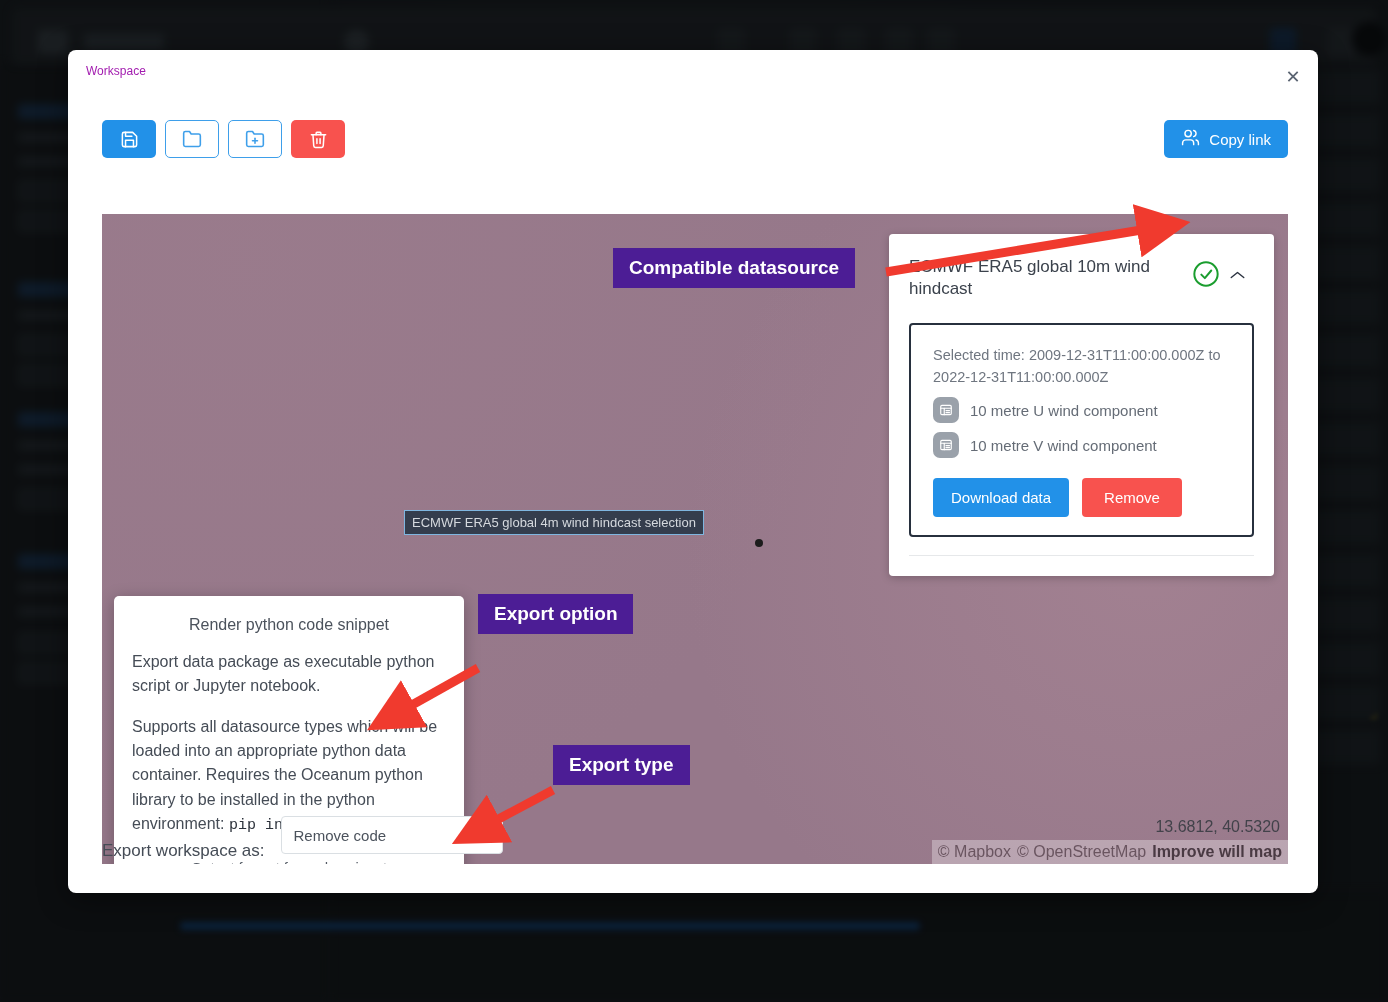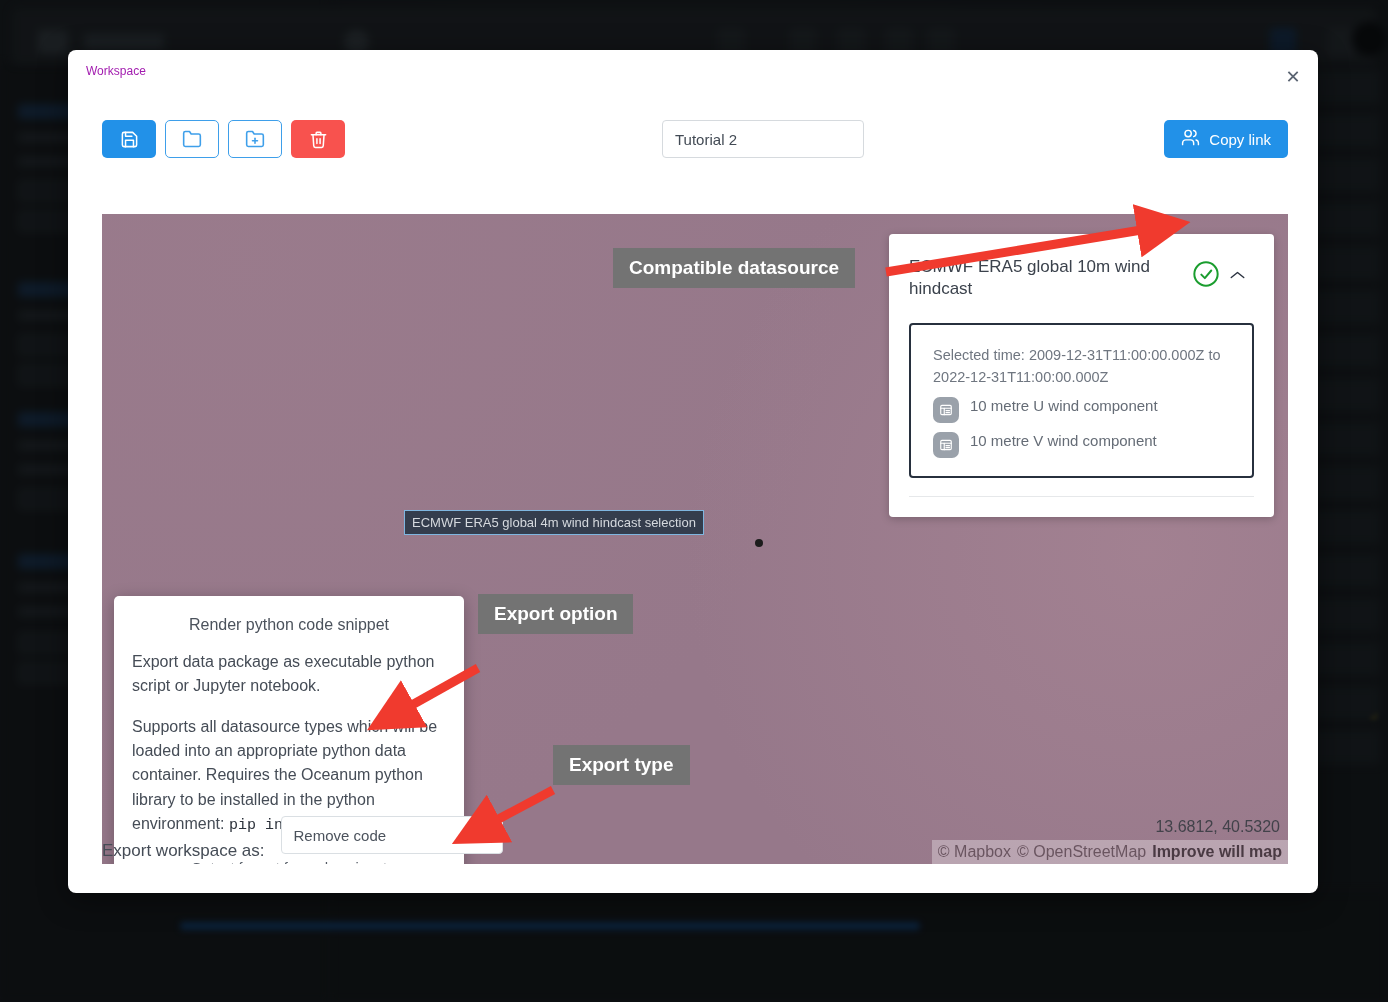--- a/index.html
+++ b/index.html
@@ -174,21 +174,21 @@
   #ds-head { display: flex; align-items: flex-start; }
   #ds-title { flex: 1; font-size: 17px; color: #3b424c; line-height: 1.32; padding-right: 8px; }
   #ds-check { width: 28px; height: 28px; margin-top: 4px; flex: none; }
   #ds-collapse { width: 34px; text-align: center; margin-top: 10px; color: #2b3340; cursor: pointer; flex: none; }
   #ds-card {
     margin-top: 22px;
     border: 2px solid #27303e; border-radius: 4px;
     padding: 20px 22px 18px 22px;
   }
   #ds-time { font-size: 14.5px; color: #6f7680; line-height: 1.5; }
-  .ds-var { display: flex; align-items: flex-start; gap: 11px; margin-top: 9px; }
+  .ds-var { display: flex; align-items: center; gap: 11px; margin-top: 9px; }
   .ds-var-icon { width: 26px; height: 26px; border-radius: 7px; background: #9aa1aa; display:flex; align-items:center; justify-content:center; flex:none; }
   .ds-var-label { font-size: 15px; color: #656c76; }
   #ds-actions { display: flex; gap: 13px; margin-top: 20px; }
   #ds-download { background: #2291e8; color: #fff; border: none; border-radius: 4px; padding: 11px 18px; font-size: 15px; cursor: pointer; font-family:"Liberation Sans", sans-serif; }
   #ds-remove { background: #f8524e; color: #fff; border: none; border-radius: 4px; padding: 11px 22px; font-size: 15px; cursor: pointer; font-family:"Liberation Sans", sans-serif; }
   #ds-divider { margin-top: 18px; border-top: 1px solid #e6e8ea; }
 
   
   #py-popup {
     position: absolute; left: 12px; top: 382px;
@@ -213,21 +213,21 @@
     border: 1px solid #dadfe3; border-radius: 4px;
     display: flex; align-items: center; padding: 0 12px;
     font-size: 15px; color: #4b525c; background: #fff;
     position: relative; cursor: pointer;
   }
   #export-type-clear { position: absolute; right: 10px; color: #9aa0a8; font-size: 15px; }
 
   
   .anno {
     position: absolute;
-    background: #737373; color: #fff;
+    background: #4c1d95; color: #fff;
     font-weight: bold; font-size: 19px;
     padding: 9px 16px;
     white-space: nowrap;
     z-index: 40;
   }
   #anno-compat { left: 613px; top: 248px; }
   #anno-option { left: 478px; top: 594px; }
   #anno-type   { left: 553px; top: 745px; }
   #arrows { position: absolute; inset: 0; z-index: 35; pointer-events: none; }
 </style>
@@ -347,21 +347,20 @@
           <svg width="19" height="19" viewBox="0 0 24 24" fill="none" stroke="#ffffff" stroke-width="1.9" stroke-linecap="round" stroke-linejoin="round">
             <polyline points="3 6 5 6 21 6"></polyline>
             <path d="M19 6l-1 14a2 2 0 0 1-2 2H8a2 2 0 0 1-2-2L5 6"></path>
             <path d="M10 11v6M14 11v6"></path>
             <path d="M9 6V4a1 1 0 0 1 1-1h4a1 1 0 0 1 1 1v2"></path>
           </svg>
         </span>
       </div>
     </div>
 
-    <input id="workspace-name" type="text" value="Tutorial 2" style="">
 
     <button id="copy-link">
       <span>
         <svg width="19" height="19" viewBox="0 0 24 24" fill="none" stroke="#ffffff" stroke-width="1.8" stroke-linecap="round" stroke-linejoin="round">
           <path d="M16 21v-2a4 4 0 0 0-4-4H6a4 4 0 0 0-4 4v2"></path>
           <circle cx="9" cy="7" r="4"></circle>
           <path d="M22 21v-2a4 4 0 0 0-3-3.87"></path>
           <path d="M16 3.13a4 4 0 0 1 0 7.75"></path>
         </svg>
       </span>
@@ -416,20 +415,24 @@
                 <rect x="3" y="4" width="18" height="16" rx="2"></rect>
                 <line x1="3" y1="9" x2="21" y2="9"></line>
                 <line x1="9" y1="9" x2="9" y2="20"></line>
                 <line x1="12" y1="13" x2="18" y2="13"></line>
                 <line x1="12" y1="16.5" x2="18" y2="16.5"></line>
               </svg>
             </span>
             <span class="ds-var-label">10 metre V wind component</span>
           </div>
 
+          <div id="ds-actions">
+            <button id="ds-download">Download data</button>
+            <button id="ds-remove">Remove</button>
+          </div>
         </div>
 
         <div id="ds-divider"></div>
       </div>
 
       <div id="py-popup">
         <div id="py-title">Render python code snippet</div>
         <p class="py-para">Export data package as executable python script or Jupyter notebook.</p>
         <p class="py-para">
           <span>Supports all datasource types which will be loaded into an appropriate python data container. Requires the Oceanum python library to be installed in the python environment:</span>

